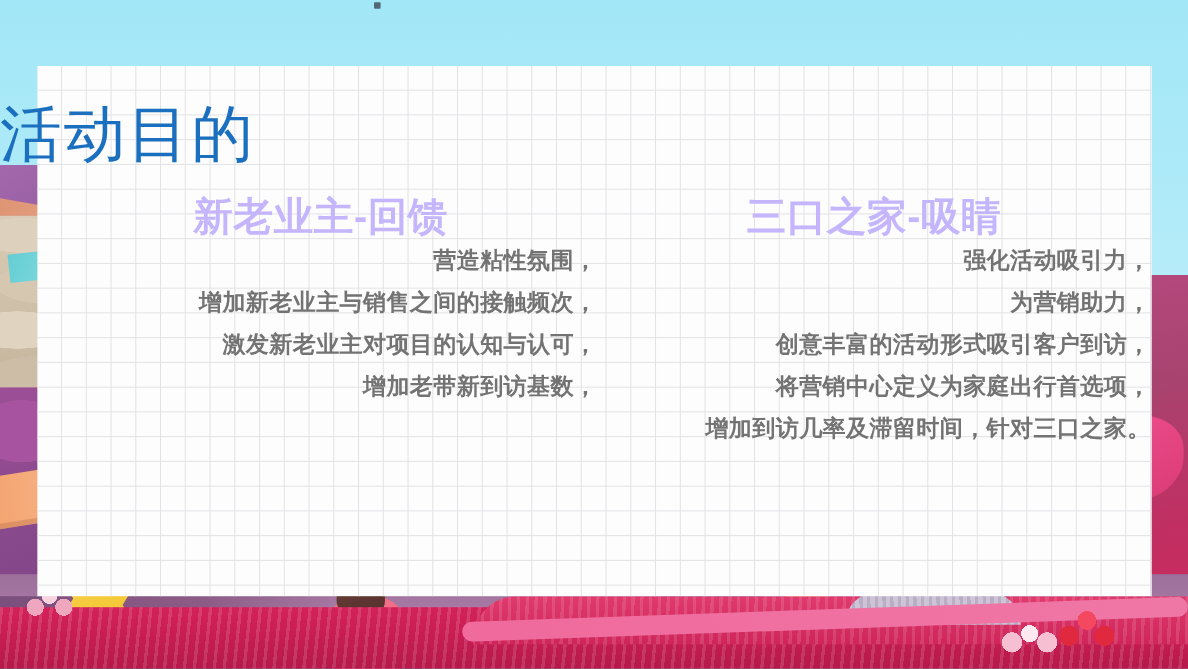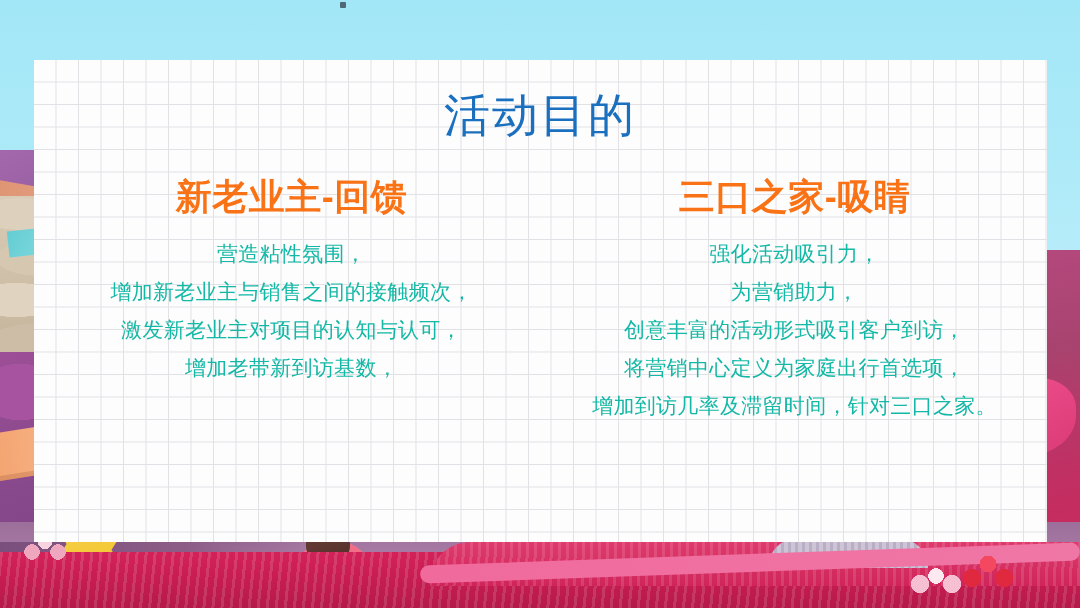--- a/index.html
+++ b/index.html
@@ -213,51 +213,51 @@
       linear-gradient(to bottom, #e2e2e6 1px, transparent 1px);
     background-size: 22.5px 22.5px;
     background-position: -1px -1px;
   }
 
   
   .slide-title {
     position: absolute;
     left: 0; right: 0;
     top: 88px;
-    text-align: center;
-    font-size: 46px;
+    font-size: 56px;
     line-height: 1.2;
     font-weight: 400;
     letter-spacing: 2px;
     color: #1a6fbf;
   }
   .columns {
     position: absolute;
     left: 40px;
     right: 34px;
     top: 174px;
     display: flex;
   }
   .col { flex: 1 1 50%; text-align: center; }
   .col-heading {
     font-size: 36px;
     line-height: 1.25;
     font-weight: 700;
-    color: #f97316;
+    color: #c4b5fd;
     letter-spacing: .5px;
-    margin: 0 0 16px 0;
+    margin: 0 0 0 0;
   }
   .col-body { margin: 0; }
   .body-line {
     font-size: 21px;
     line-height: 38px;
-    font-weight: 400;
-    color: #14b8a6;
+    font-weight: 700;
+    color: #737373;
     letter-spacing: .3px;
     white-space: nowrap;
+    text-align: right;
   }
 </style>
 </head>
 <body>
 
 <div id="slide">
 
   <div class="bg-sky"></div>
 
   <div class="art-layer art-purple-topleft"></div>

